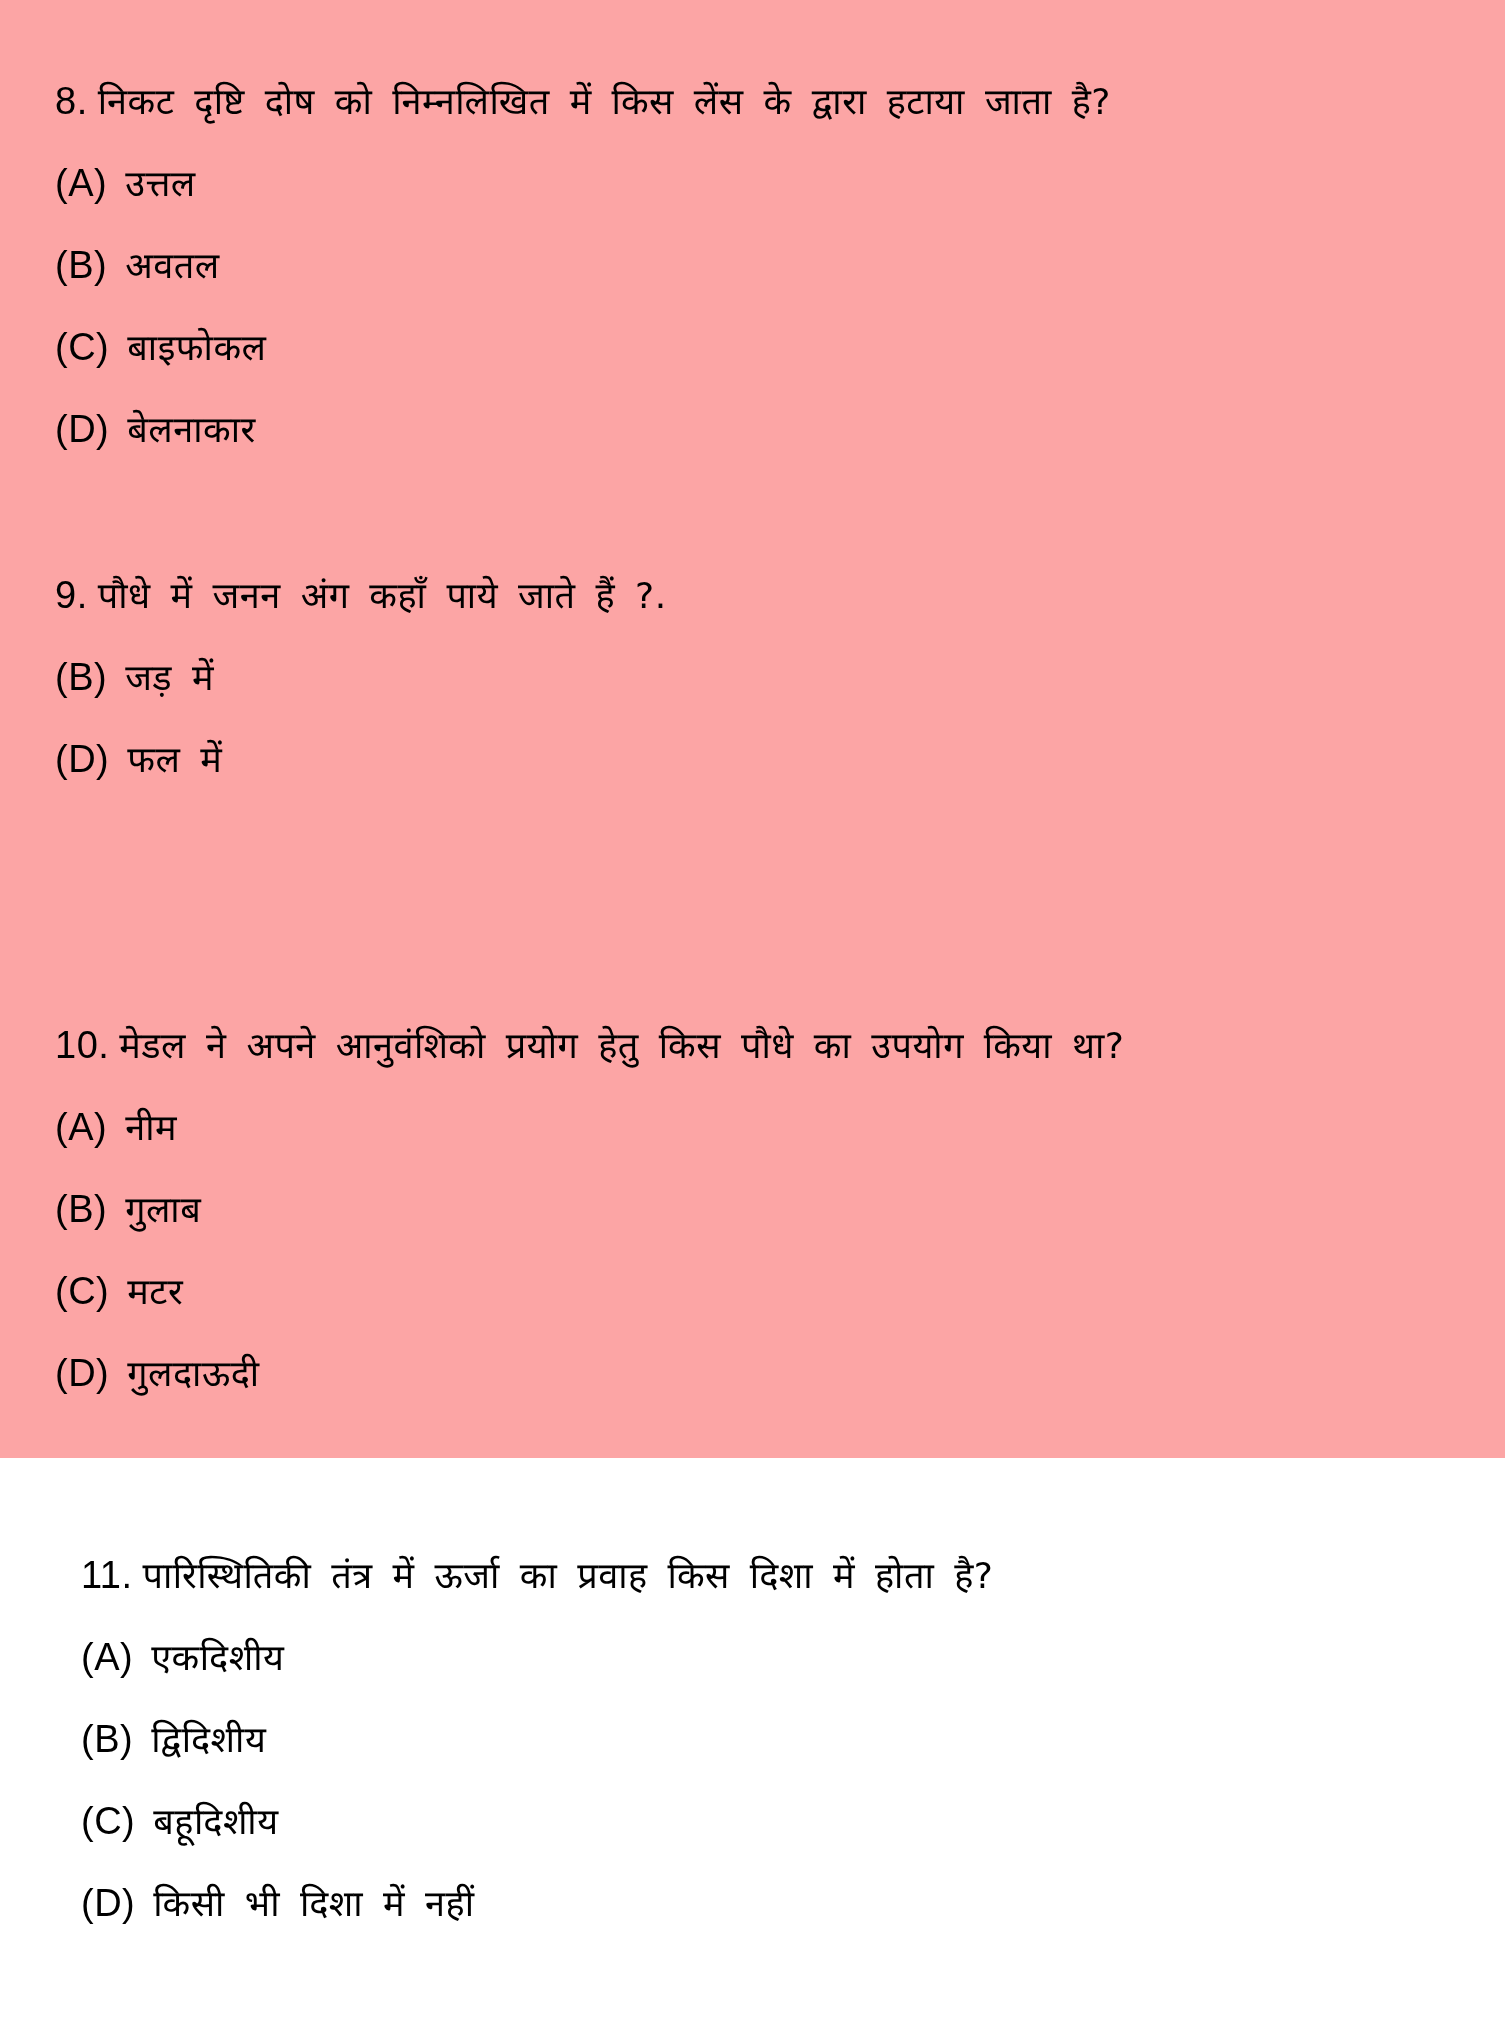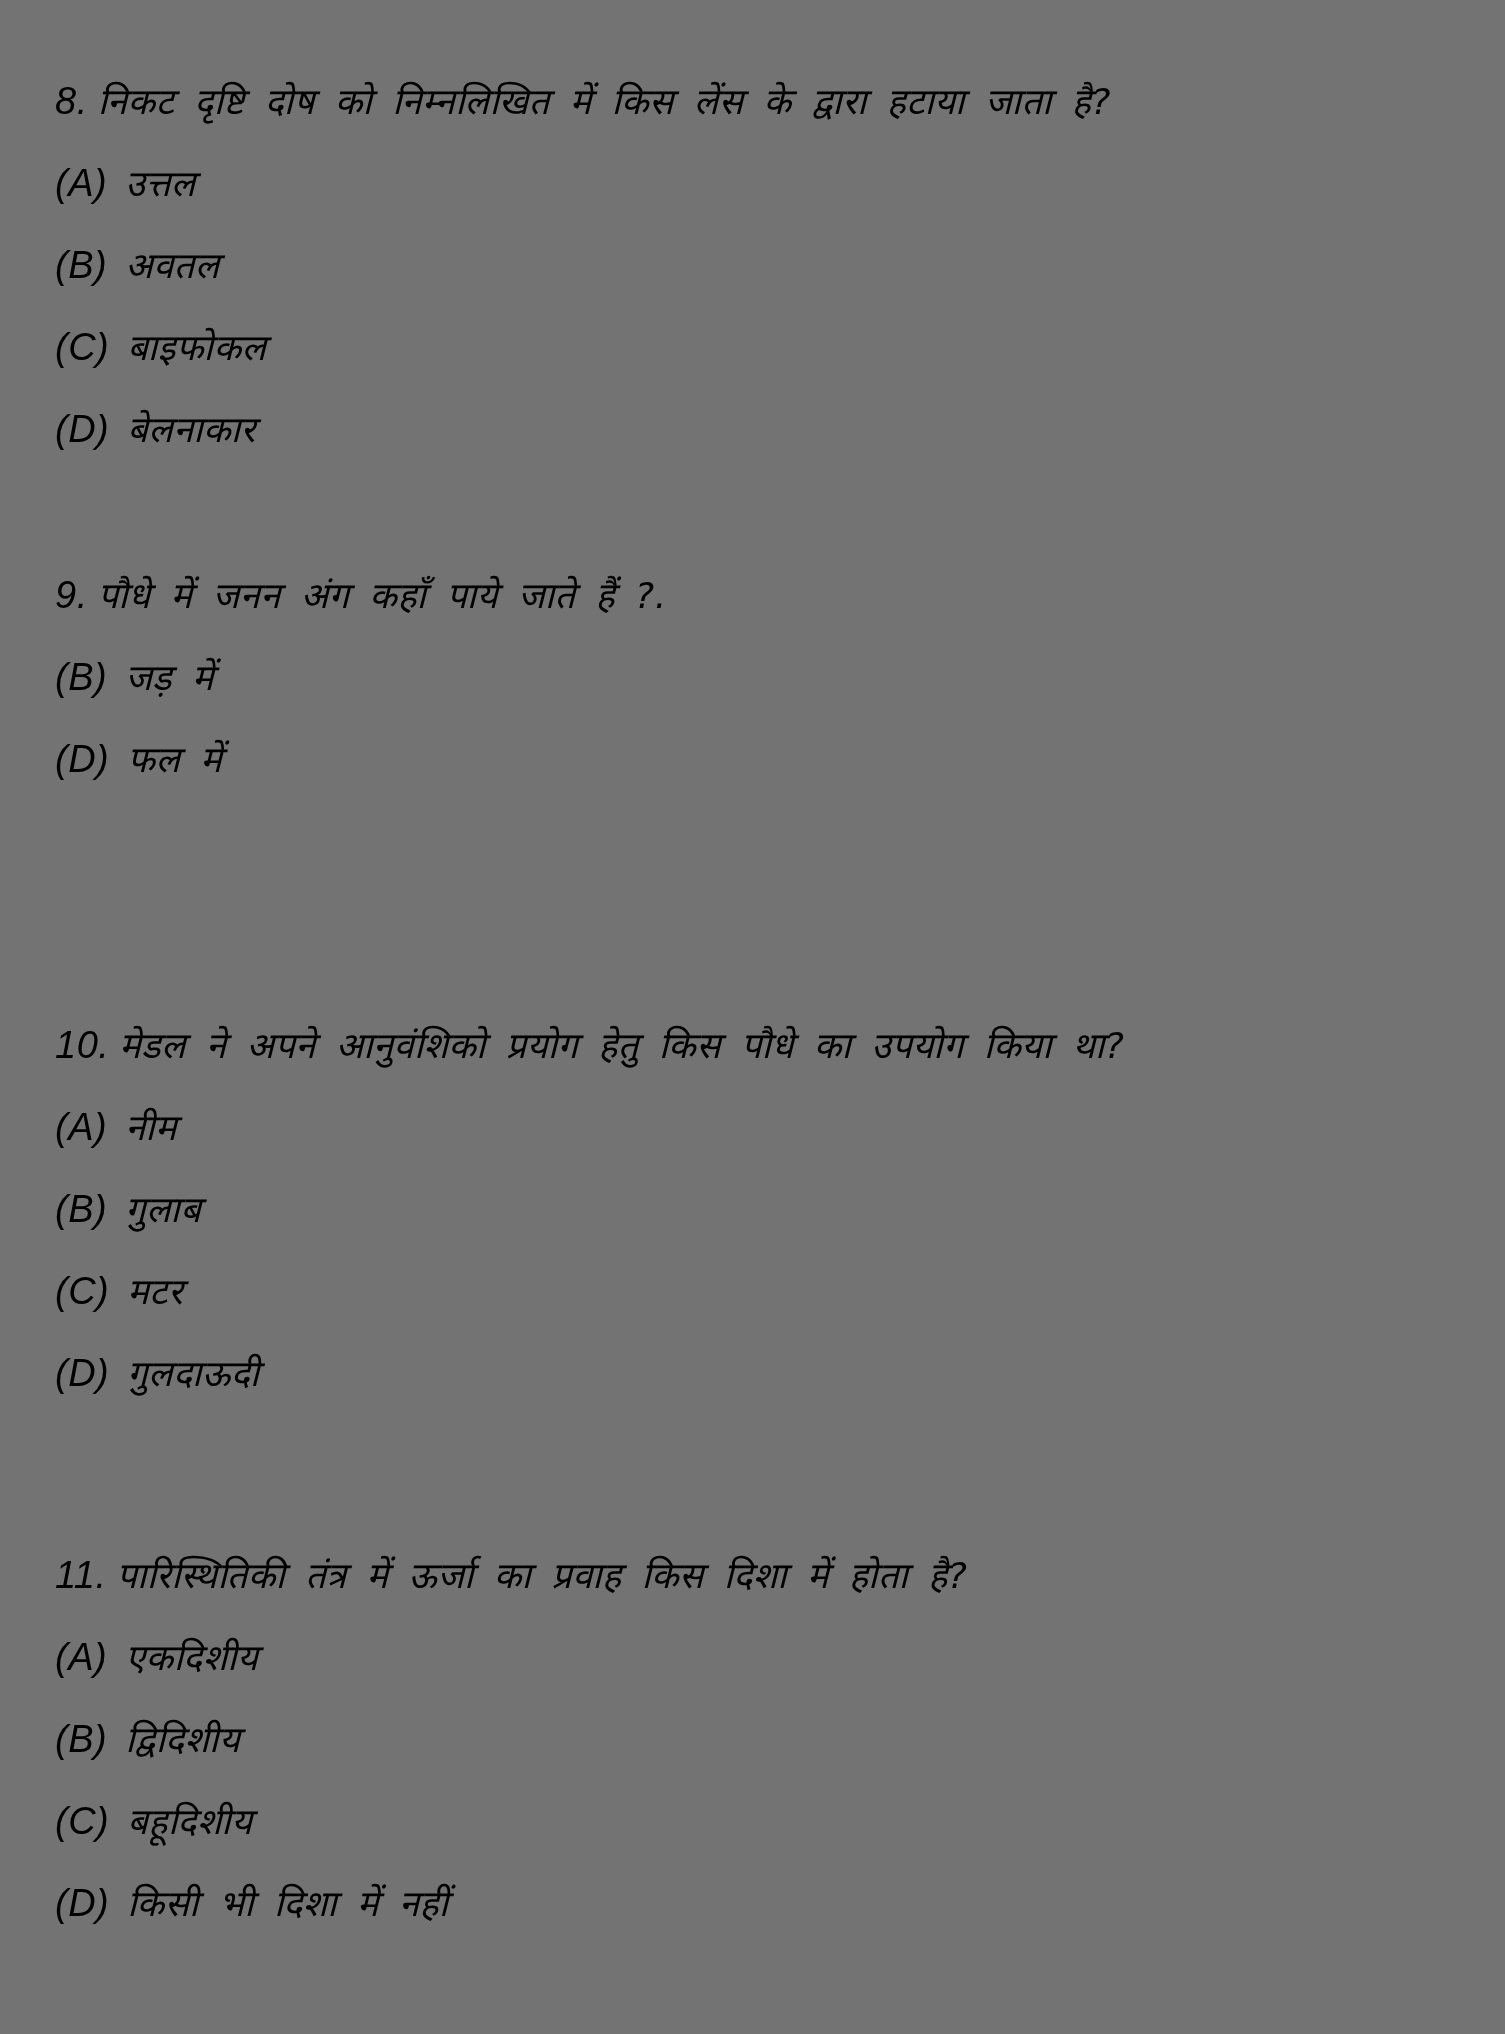--- a/index.html
+++ b/index.html
@@ -13,23 +13,22 @@
       position: relative;
       overflow: hidden;
       font-family: "DejaVu Sans", "Liberation Sans", sans-serif;
       color: #000000;
     }
     .page {
       position: absolute;
       left: 0;
       top: 0;
       width: 1505px;
-      height: 2034px;
-      background: #737373;
-      font-style: italic;
+      height: 1458px;
+      background: #fca5a5;
     }
     .question-block {
       position: absolute;
       left: 55px;
       width: 1420px;
     }
     .line {
       height: 82px;
       line-height: 82px;
       font-size: 36px;
@@ -97,21 +96,21 @@
       <span class="opt-label">(B)</span><span>गुलाब</span>
     </div>
     <div class="line option-line">
       <span class="opt-label">(C)</span><span>मटर</span>
     </div>
     <div class="line option-line">
       <span class="opt-label">(D)</span><span>गुलदाऊदी</span>
     </div>
   </div>
 
-  <div class="question-block" style="top:1534px;">
+  <div class="question-block" style="top:1534px;margin-left:26px;">
     <div class="line question-line">
       <span class="qnum">11.</span><span>पारिस्थितिकी तंत्र में ऊर्जा का प्रवाह किस दिशा में होता है?</span>
     </div>
     <div class="line option-line">
       <span class="opt-label">(A)</span><span>एकदिशीय</span>
     </div>
     <div class="line option-line">
       <span class="opt-label">(B)</span><span>द्विदिशीय</span>
     </div>
     <div class="line option-line">

